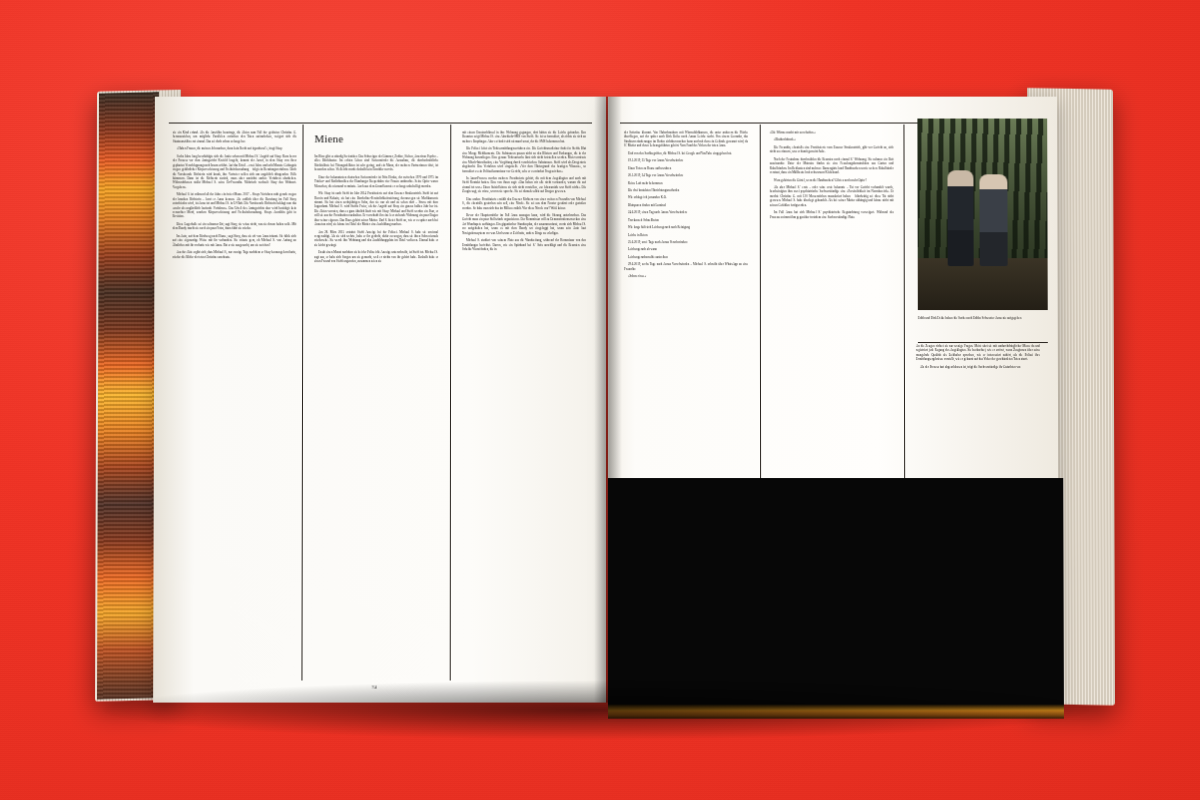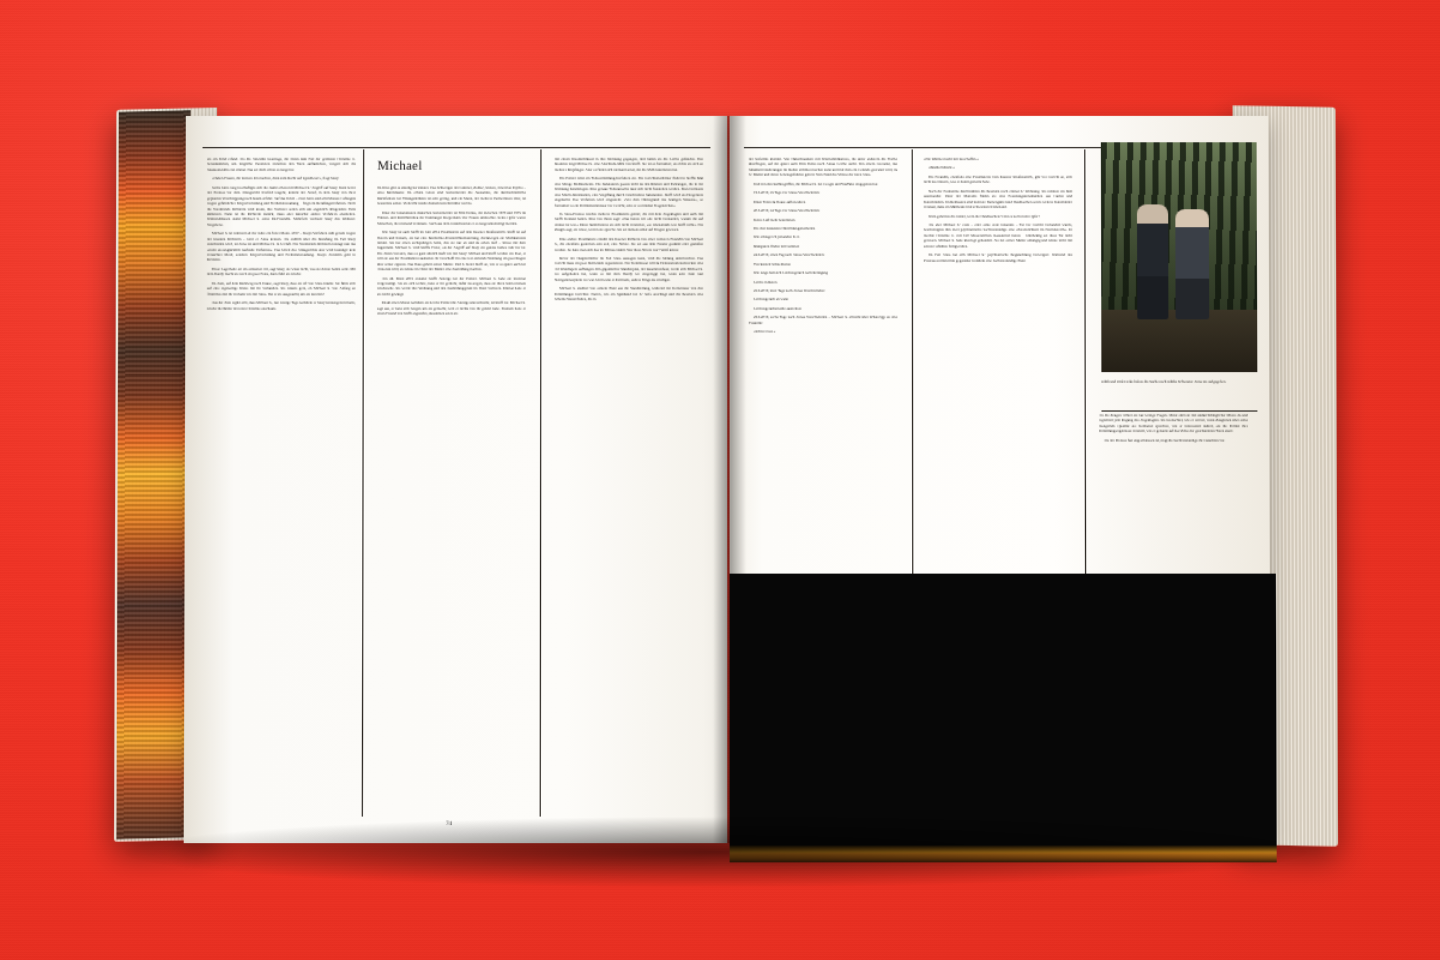--- a/index.html
+++ b/index.html
@@ -111,21 +111,21 @@
   <div class="magazine">
 
     <div class="stack stack-left"></div>
     <div class="edge-art"></div>
     <div class="stack stack-right"></div>
 
     <div class="page page-left">
       <div class="rule" style="left:14px;top:26px;width:424px;"></div>
       <div class="rule" style="left:152px;top:26px;width:1px;height:0;"></div>
 
-      <div class="head" style="left:160px;top:36px;">Michael</div>
+      <div class="head" style="left:160px;top:36px;">Miene</div>
 
       <div class="rule" style="left:148px;top:28px;width:1px;height:556px;"></div>
       <div class="rule" style="left:296px;top:28px;width:1px;height:556px;"></div>
 
       <div class="col" id="l-c1" style="left:18px;top:34px;width:124px;">
           <p class="first">sie ein Kind erfand. Als die Anwältin beantrags, die Akten zum Fall der getöteten Christine G. heranzuziehen, um mögliche Parallelen zwischen den Taten aufzudecken, weigert sich die Staatsanwältin erst einmal. Das sei doch schon so lange her.</p>
           <p>»Haben Frauen, die meinen Job machen, denn kein Recht auf irgendwas?«, fragt Sissy.</p>
           <p>Sechs Jahre lang beschäftigte sich die Justiz schon mit Michael S.' Angriff auf Sissy. Kurz bevor der Prozess vor dem Amtsgericht Krefeld losgeht, kommt der Anruf, in dem Sissy von ihrer geplanten Verschleppung nach Issum erfährt. Auf das Urteil – zwei Jahre und acht Monate Gefängnis wegen gefährlicher Körperverletzung und Freiheitsberaubung – folgt ein Berufungsverfahren. Doch die Vorsitzende Richterin wird krank, ihre Vertreter sollen sich um angeblich dringendere Fälle kümmern. Dann ist die Richterin zurück, muss aber zunächst andere Verfahren abarbeiten. Währenddessen stalkt Michael S. seine Ex-Freundin. Mehrfach wechselt Sissy den Wohnort. Vergebens.</p>
           <p>Michael S. ist während all der Jahre ein freier Mann. 2017 – Sissys Verfahren ruht gerade wegen der kranken Richterin – lernt er Anna kennen. Als endlich über die Berufung im Fall Sissy entschieden wird, ist Anna tot und Michael S. in U-Haft. Die Vorsitzende Richterin beklagt nun das »mehr als unglücklich laufende Verfahren«. Das Urteil des Amtsgerichts aber wird bestätigt: kein versuchter Mord, sondern Körperverletzung und Freiheitsberaubung. Sissys Anwältin geht in Revision.</p>
           <p>Diese Lagerhalle sei ein seltsamer Ort, sagt Sissy, sie wisse nicht, was sie davon halten solle. Mit dem Handy macht sie noch ein paar Fotos, dann fährt sie wieder.</p>

